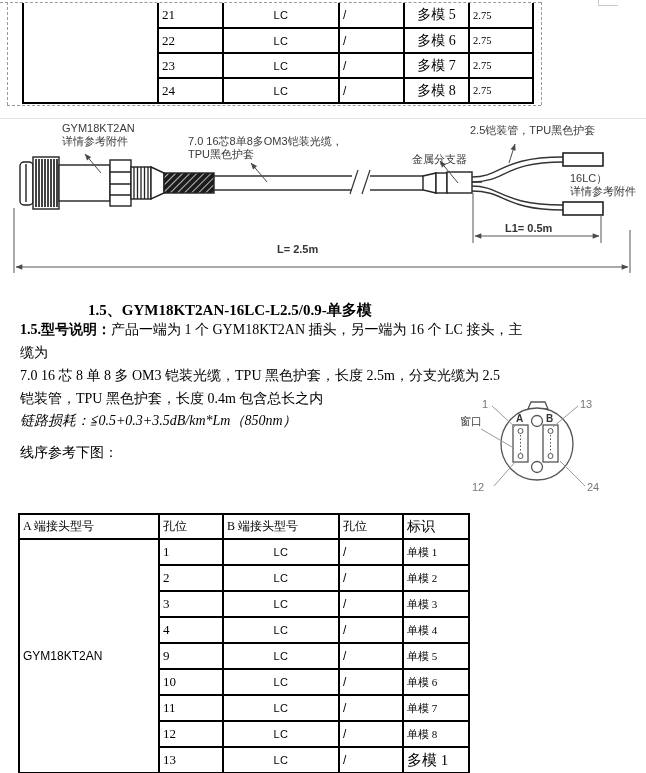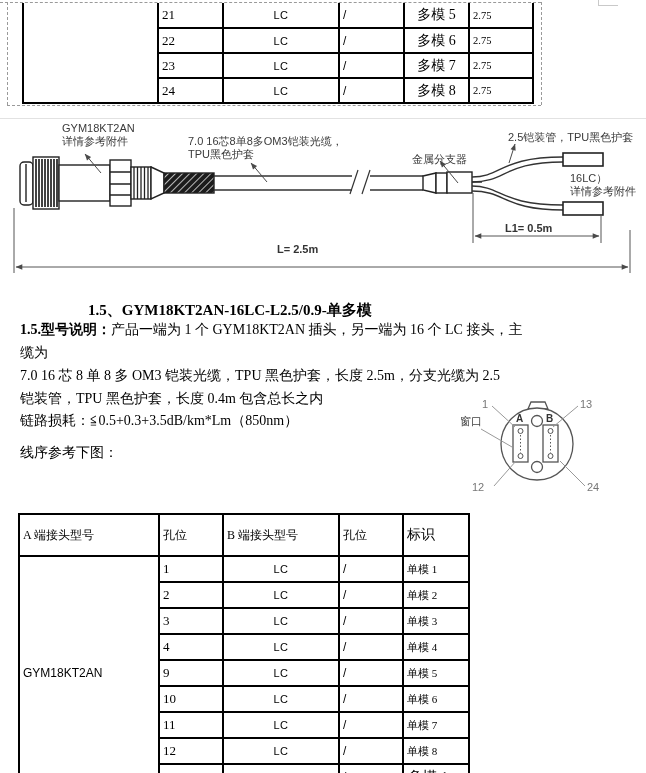--- a/index.html
+++ b/index.html
@@ -11,21 +11,21 @@
   .gray-h{position:absolute;height:1px;background:#c9c9c9;}
   .gray-v{position:absolute;width:1px;background:#c9c9c9;}
   .faint-line{position:absolute;height:1px;background:#e2e2e2;}
   
   table.tbl{border-collapse:collapse;table-layout:fixed;position:absolute;background:#fff;}
   table.tbl td{border:2px solid #000;padding:0 3px;vertical-align:middle;
                overflow:hidden;white-space:nowrap;}
   .top-tbl tr:first-child td{border-top:none;}
   .top-tbl tr{height:25px;}
   .bot-tbl tr{height:26px;}
-  .bot-tbl tr.hdr-row{height:42px;}
+  .bot-tbl tr.hdr-row{height:25px;}
   .num{font:13px "Liberation Serif",serif;margin-top:43px;}
   .lc{font:11px "Liberation Sans",sans-serif;letter-spacing:.5px;text-align:center;}
   .slash{font:12px "Liberation Sans",sans-serif;}
   .mark{font:14px "Liberation Serif",serif;text-align:center;}
   .mark-sm{font:11px "Liberation Serif",serif;}
   .mark-lg{font:15px "Liberation Serif",serif;}
   .val{font:10.5px "Liberation Serif",serif;}
   .hdr{font:12px "Liberation Serif",serif;}
   .hdr-big{font:14px "Liberation Serif",serif;}
   .amodel{font:12px "Liberation Sans",sans-serif;}
@@ -162,36 +162,36 @@
 
   <div class="dlabel" style="left:62px;top:122px;">
     <div>GYM18KT2AN</div>
     <div>详情参考附件</div>
   </div>
   <div class="dlabel" style="left:188px;top:135px;">
     <div>7.0 16芯8单8多OM3铠装光缆，</div>
     <div>TPU黑色护套</div>
   </div>
   <div class="dlabel" style="left:412px;top:153px;">金属分支器</div>
-  <div class="dlabel" style="left:470px;top:131px;margin-left:38px;">2.5铠装管，TPU黑色护套</div>
+  <div class="dlabel" style="left:470px;top:124px;">2.5铠装管，TPU黑色护套</div>
   <div class="dlabel" style="left:570px;top:172px;">
     <div>16LC）</div>
     <div>详情参考附件</div>
   </div>
   <div class="dim-label" style="left:505px;top:222px;">L1= 0.5m</div>
   <div class="dim-label" style="left:277px;top:243px;">L= 2.5m</div>
 
   <div class="heading" style="top:301px;">1.5、GYM18KT2AN-16LC-L2.5/0.9-单多模</div>
   <div class="body-line" style="top:320px;">
     <b>1.5.型号说明：</b><span>产品一端为 1 个 GYM18KT2AN 插头，另一端为 16 个 LC 接头，主</span>
   </div>
   <div class="body-line" style="top:343px;">缆为</div>
   <div class="body-line" style="top:366px;">7.0  16 芯 8 单 8 多 OM3 铠装光缆，TPU 黑色护套，长度 2.5m，分支光缆为 2.5</div>
   <div class="body-line" style="top:389px;">铠装管，TPU 黑色护套，长度 0.4m 包含总长之内</div>
-  <div class="body-line" style="top:411px;">链路损耗：≦0.5+0.3+3.5dB/km*Lm（850nm）</div>
+  <div class="body-line" style="top:411px;font-style:italic;">链路损耗：≦0.5+0.3+3.5dB/km*Lm（850nm）</div>
   <div class="body-line" style="top:444px;font-family:Liberation Mono, monospace;">线序参考下图：</div>
 
   <svg style="left:455px;top:392px;" width="190" height="112" viewBox="0 0 190 112">
     <g stroke="#555" fill="#fff" stroke-width="1.3">
       <polygon points="73,17 76,10 90,10 93,17"></polygon>
       <circle cx="82" cy="52" r="36"></circle>
       <circle cx="82" cy="29" r="5.5"></circle>
       <circle cx="82" cy="75" r="5.5"></circle>
       <rect x="58" y="33" width="15" height="37"></rect>
       <rect x="88" y="33" width="15" height="37"></rect>

